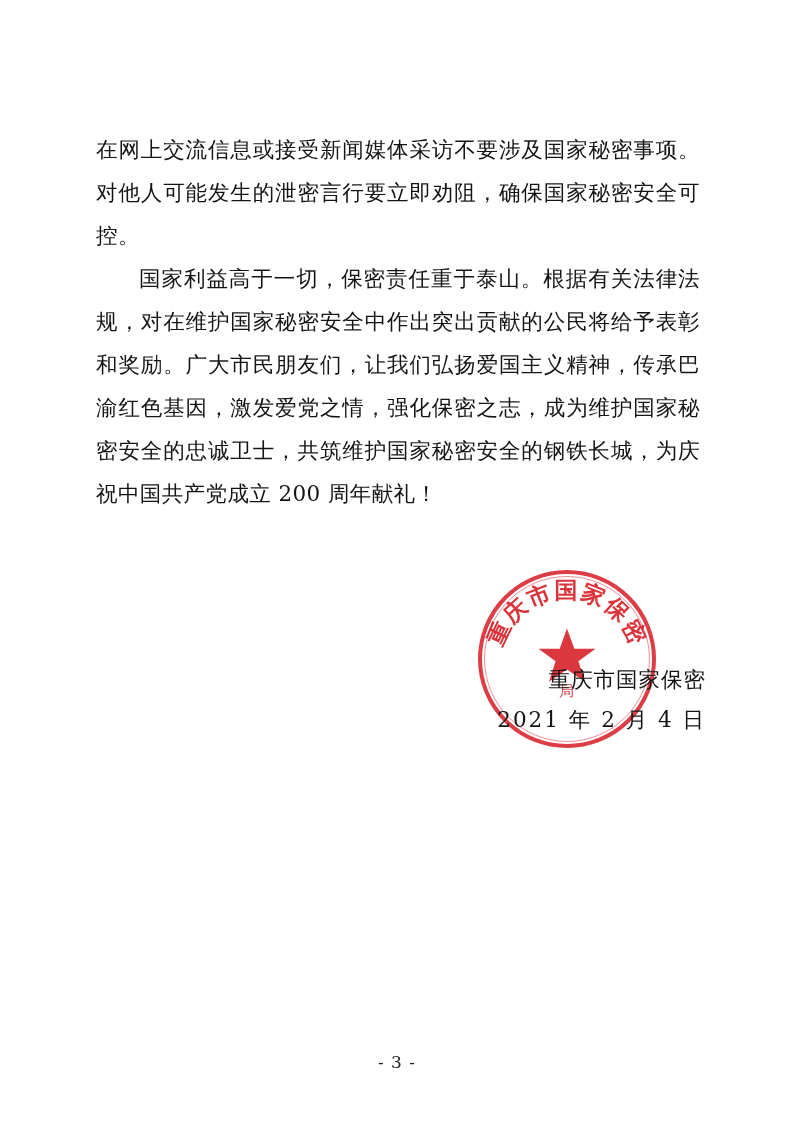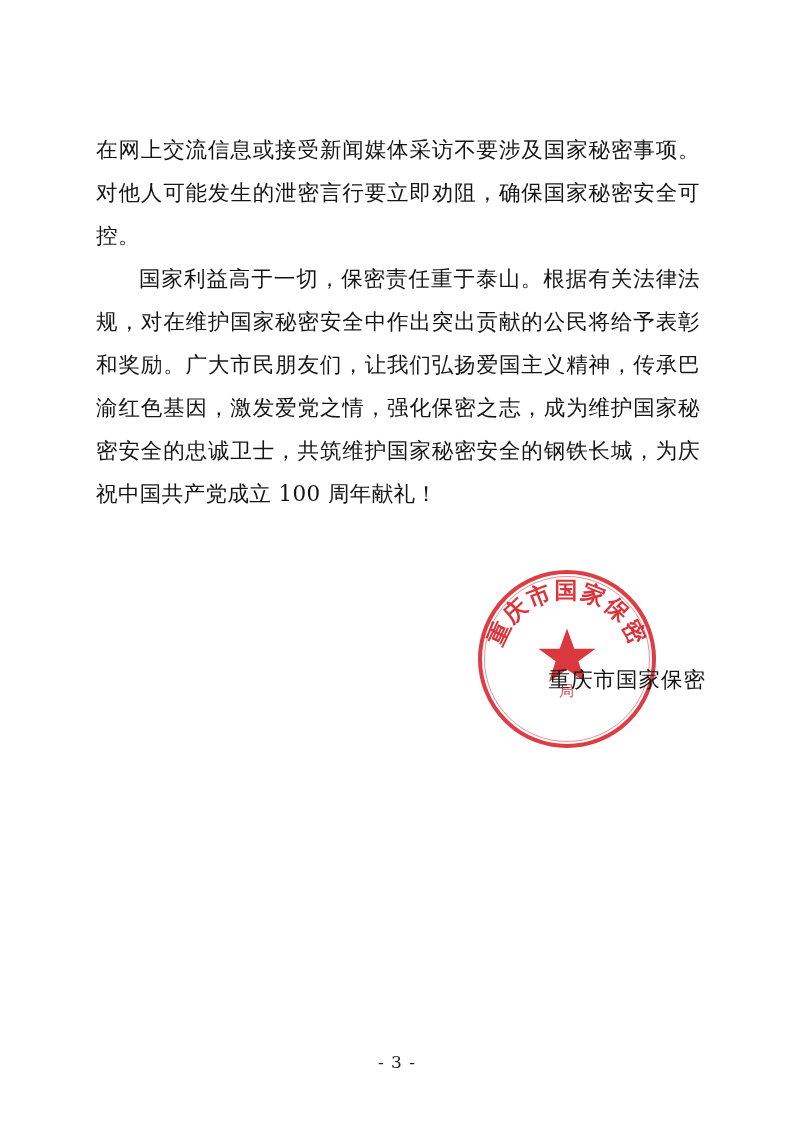--- a/index.html
+++ b/index.html
@@ -155,21 +155,21 @@
     letter-spacing: 1px;
   }
 </style>
 </head>
 <body>
 
 <div class="page">
 
   <div class="body-text">
     <p class="para">在网上交流信息或接受新闻媒体采访不要涉及国家秘密事项。对他人可能发生的泄密言行要立即劝阻，确保国家秘密安全可控。</p>
-    <p class="para indent">国家利益高于一切，保密责任重于泰山。根据有关法律法规，对在维护国家秘密安全中作出突出贡献的公民将给予表彰和奖励。广大市民朋友们，让我们弘扬爱国主义精神，传承巴渝红色基因，激发爱党之情，强化保密之志，成为维护国家秘密安全的忠诚卫士，共筑维护国家秘密安全的钢铁长城，为庆祝中国共产党成立 100 周年献礼！</p>
+    <p class="para indent">国家利益高于一切，保密责任重于泰山。根据有关法律法规，对在维护国家秘密安全中作出突出贡献的公民将给予表彰和奖励。广大市民朋友们，让我们弘扬爱国主义精神，传承巴渝红色基因，激发爱党之情，强化保密之志，成为维护国家秘密安全的忠诚卫士，共筑维护国家秘密安全的钢铁长城，为庆祝中国共产党成立 200 周年献礼！</p>
   </div>
 
   <div class="seal">
     <div class="seal-ring"></div>
     <div class="seal-ring-inner"></div>
     <svg class="seal-arc" viewBox="0 0 178 178">
       <defs>
         <path id="arcpath" d="M 22 95 A 67 67 0 0 1 156 95"></path>
       </defs>
       <text>
@@ -179,17 +179,18 @@
     <div class="seal-star">
       <svg viewBox="0 0 100 100" aria-hidden="true">
         <polygon points="50,4 61.8,36.5 96,36.5 68.4,57 79,90 50,70 21,90 31.6,57 4,36.5 38.2,36.5" fill="currentColor"></polygon>
       </svg>
     </div>
     <div class="seal-bottom-text">局</div>
   </div>
 
   <div class="signature-block">
     <div class="sig-line">重庆市国家保密</div>
+    <div class="sig-date">2021 年 2 月 4 日</div>
   </div>
 
   <div class="page-number">- 3 -</div>
 
 </div>
 
 </body></html>

